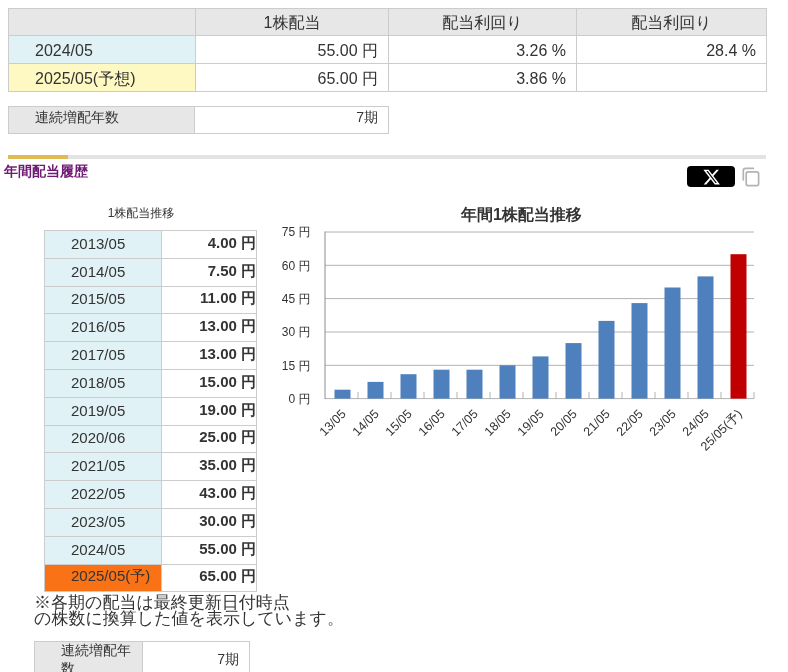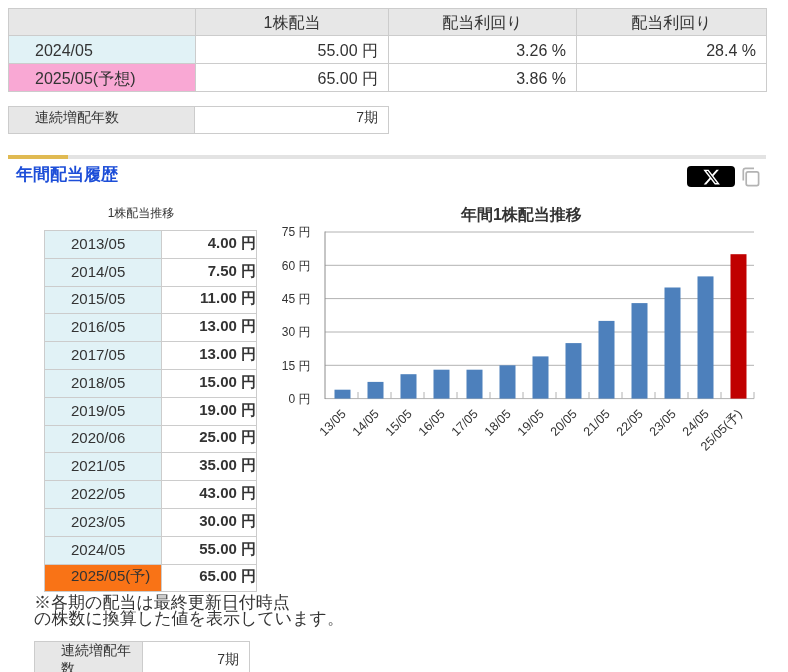--- a/index.html
+++ b/index.html
@@ -28,21 +28,21 @@
         <th class="h">配当利回り</th>
         <th class="h">配当利回り</th>
       </tr>
 <tr style="height:28px">
         <td class="lb" style="background:#e1f2f6">2024/05</td>
         <td class="v">55.00 円</td>
         <td class="v">3.26 %</td>
         <td class="v">28.4 %</td>
       </tr>
 <tr style="height:28px">
-        <td class="lb" style="background:#f9a8d4">2025/05(予想)</td>
+        <td class="lb" style="background:#fef9c3">2025/05(予想)</td>
         <td class="v">65.00 円</td>
         <td class="v">3.86 %</td>
         <td class="v"></td>
       </tr>
 </tbody>
   </table>
 
 <table style="left:8px;top:106px;width:380px;font-size:14px" id="t2">
 <colgroup>
       <col style="width:186px">
@@ -52,21 +52,21 @@
       <tr style="height:27px">
         <td class="lb" style="background:#e7e7e7">連続増配年数</td>
         <td class="v">7期</td>
       </tr>
 </tbody>
   </table>
 
 <div style="position:absolute;left:8px;top:155px;width:758px;height:4px;background:#e3e3e3">
     <div style="width:60px;height:4px;background:#e0ba52"></div>
   </div>
-<div style="position:absolute;left:16px;top:163px;font-size:17px;font-weight:bold;color:#1d4ed8">年間配当履歴</div>
+<div style="position:absolute;left:4px;top:163px;font-size:14px;font-weight:bold;color:#701a75">年間配当履歴</div>
 
 <div style="position:absolute;left:687px;top:166px;width:48px;height:21px;background:#000;border-radius:4px">
 <svg width="48" height="21" viewBox="0 0 48 21">
       <g transform="translate(15.4,1.9)">
         <svg width="18.4" height="18.4" viewBox="0 0 24 24">
           <path fill="#fff" d="M18.244 2.25h3.308l-7.227 8.26 8.502 11.24H16.17l-5.214-6.817L4.99 21.75H1.68l7.73-8.835L1.254 2.25H8.08l4.713 6.231zm-1.161 17.52h1.833L7.084 4.126H5.117z"></path>
         </svg>
       </g>
     </svg>
 </div>

